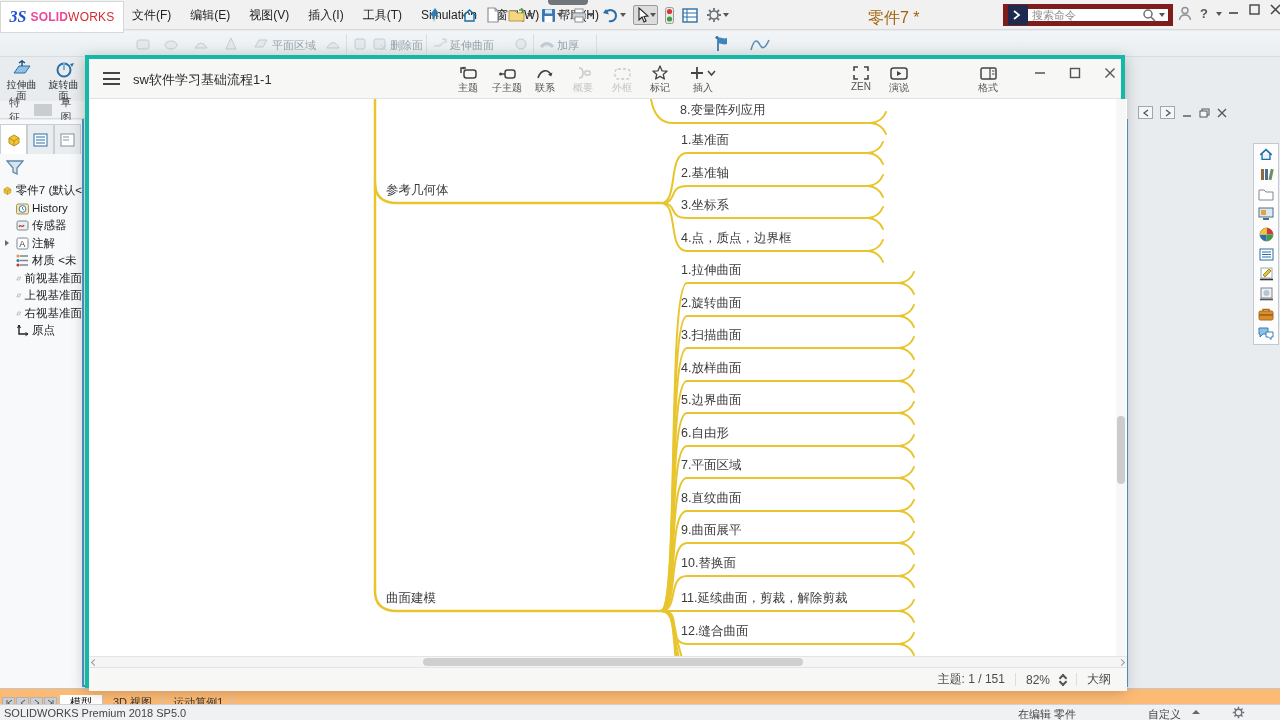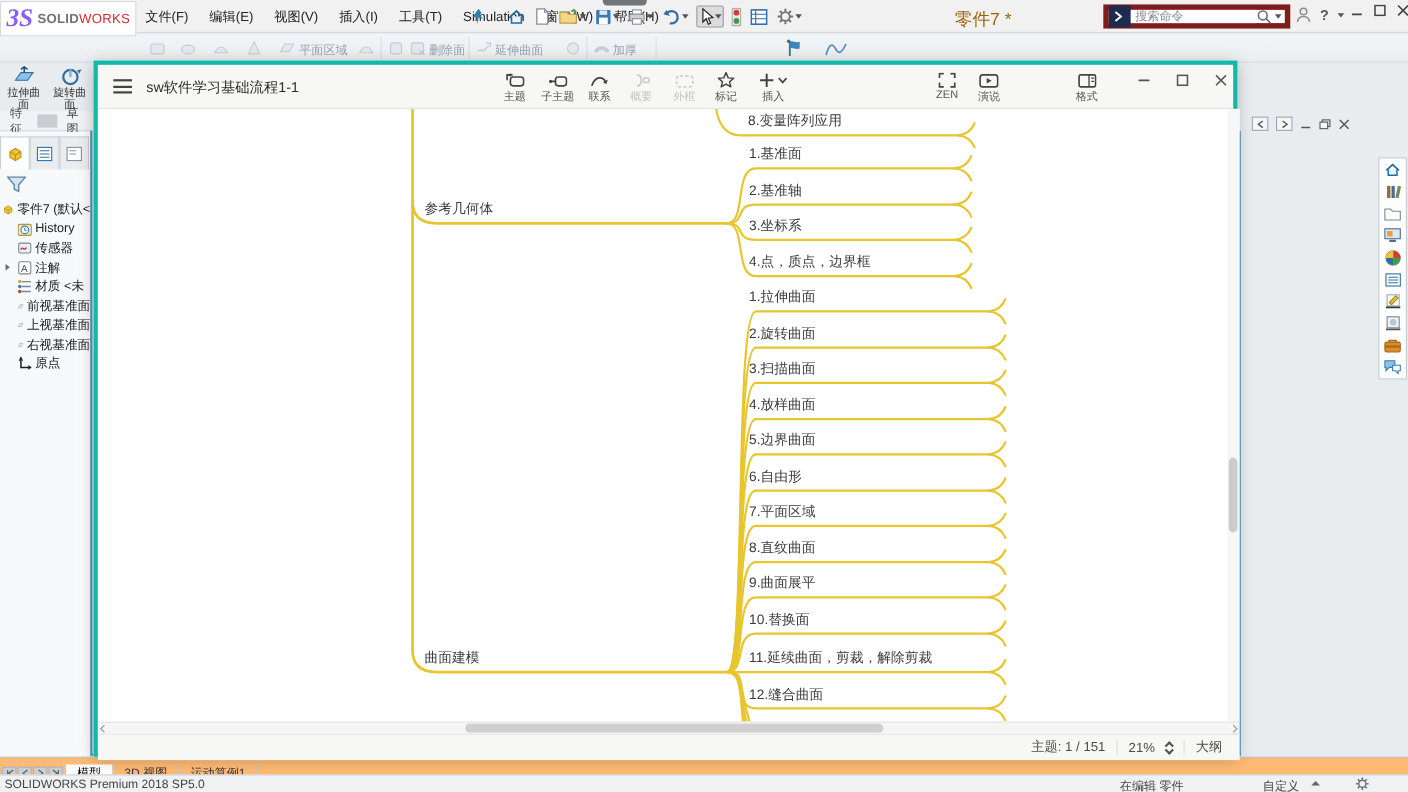--- a/index.html
+++ b/index.html
@@ -3,22 +3,22 @@
 <meta charset="utf-8">
 <style>
   *{margin:0;padding:0;box-sizing:border-box;}
   html,body{width:1280px;height:720px;overflow:hidden;}
   body{font-family:"Liberation Sans","DejaVu Sans",sans-serif;background:#E9ECEF;position:relative;font-size:12px;color:#333;}
   .abs{position:absolute;}
   svg{display:block;}
   
   .topbar{position:absolute;left:0;top:0;width:1280px;height:30px;background:#F1F1F1;border-bottom:1px solid #DADADA;}
   .logo{position:absolute;left:0;top:1px;width:124px;height:32px;background:#FFF;border:1px solid #D8D8D8;display:flex;align-items:center;justify-content:center;gap:4px;z-index:5;}
-  .logo .mark{color:#8b5cf6;font-size:23px;font-weight:bold;font-style:italic;font-family:"Liberation Serif","DejaVu Serif",serif;}
-  .logo .b1{color:#737373;font-weight:bold;font-size:12px;letter-spacing:.2px;}
+  .logo .mark{color:#1d4ed8;font-size:16px;font-weight:bold;font-style:italic;font-family:"Liberation Serif","DejaVu Serif",serif;}
+  .logo .b1{color:#ec4899;font-weight:bold;font-size:12px;letter-spacing:.2px;}
   .logo .b2{color:#D52B30;font-weight:normal;font-size:12px;letter-spacing:.2px;}
   .menus{position:absolute;left:132px;top:0;height:30px;display:flex;align-items:center;gap:19px;font-size:12px;color:#222;}
   .menus span{cursor:default;}
   .qat{position:absolute;left:460px;top:3px;height:24px;display:flex;align-items:center;gap:6px;}
   .qat .btn{display:flex;align-items:center;gap:1px;padding:1px;}
   .caret{width:0;height:0;border-left:3.5px solid transparent;border-right:3.5px solid transparent;border-top:4px solid #555;}
   .pressed{background:#DCDCDC;border:1px solid #9B9B9B;border-radius:2px;}
   .doc-title{position:absolute;left:868px;top:8px;font-size:16px;color:#a16207;}
   .search{position:absolute;left:1003px;top:4px;width:170px;height:22px;background:#FFF;border:5px solid #7f1d1d;display:flex;align-items:center;}
   .search .tile{width:20px;height:20px;background:#1E2B4F;display:flex;align-items:center;justify-content:center;flex:0 0 20px;}
@@ -734,21 +734,21 @@
     <div class="hthumb"></div>
     <span class="schev" style="right:3px;top:3px;transform:rotate(45deg)"></span>
   </div>
   <div class="vscroll">
     <div class="vthumb"></div>
   </div>
 
   <div class="mmstatus">
     <span>主题: 1 / 151</span>
     <span class="sep"></span>
-    <span>21%</span>
+    <span>82%</span>
     <span class="stepper">
         <span class="chev up"></span>
         <span class="chev dn"></span>
       </span>
     <span class="sep"></span>
     <span>大纲</span>
   </div>
 </div>
 
 </body></html>

